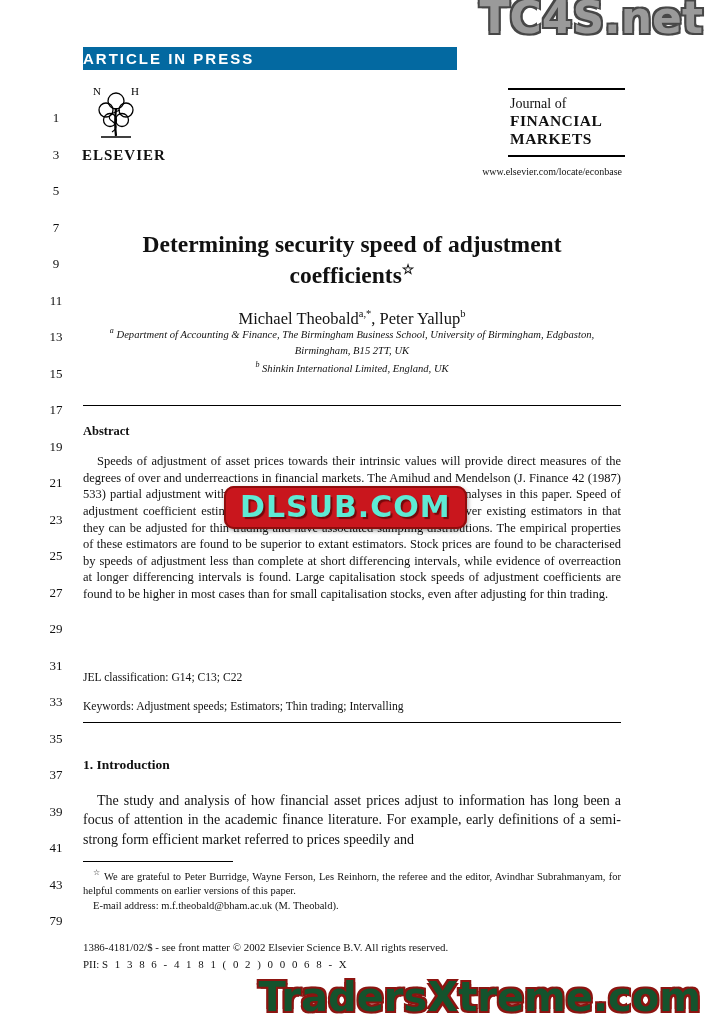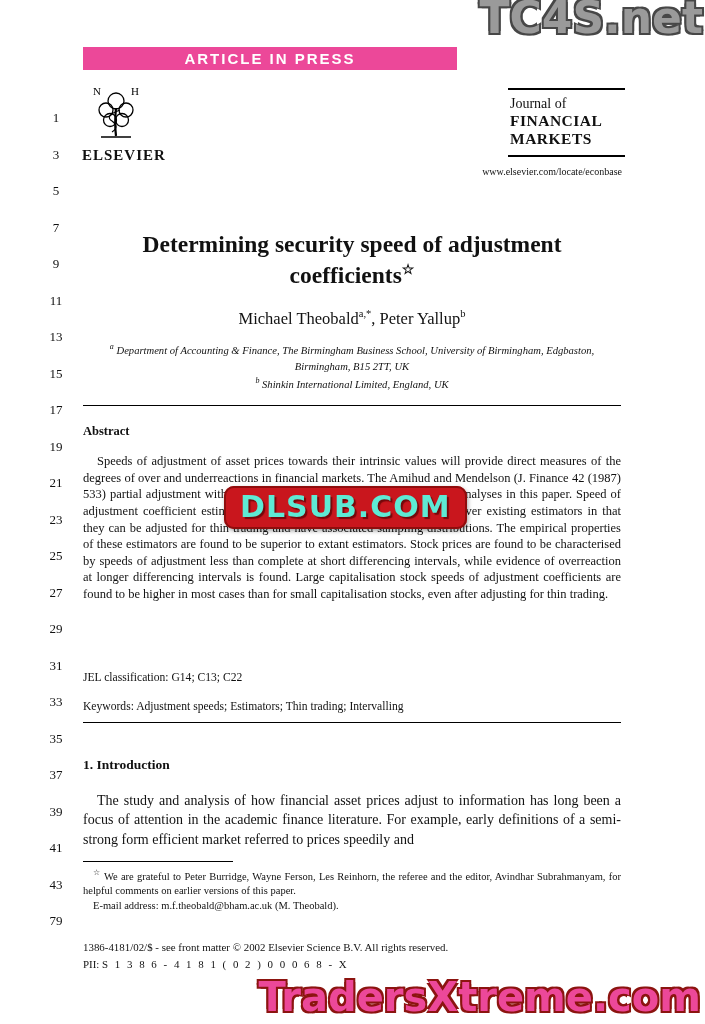--- a/index.html
+++ b/index.html
@@ -20,28 +20,28 @@
     position:absolute; left:224px; top:486px; z-index:5;
     background:#c9161d; border-radius:10px; padding:3px 16px 5px;
     font-family:"DejaVu Sans", sans-serif; font-weight:700; font-size:30px;
     color:#5eead4; letter-spacing:1px;
     text-shadow:2px 2px 1px rgba(70,0,0,0.65);
     box-shadow:inset 0 0 0 2px #8f0d0d, 1px 2px 4px rgba(0,0,0,0.35);
   }
   .wm-bottom {
     position:absolute; right:4px; bottom:4px; z-index:5;
     font-family:"DejaVu Sans", sans-serif; font-weight:700; font-size:40px;
-    color:#ec4899;
+    color:#14532d;
     text-shadow:-2px -2px 0 #8c1410, 2px -2px 0 #8c1410, -2px 2px 0 #8c1410, 2px 2px 0 #8c1410;
   }
 
   
   .banner {
     position:absolute; left:83px; top:47px; width:374px; height:23px;
-    background:#ec4899; color:#fff; display:flex; align-items:center; justify-content:center;
+    background:#0369a1; color:#fff; display:flex; align-items:center; justify-content:flex-start;
     font-family:"Liberation Sans", sans-serif; font-weight:700; font-size:15px; letter-spacing:2px;
   }
 
   
   .logo-block { position:absolute; left:82px; top:84px; width:68px; text-align:center; }
   .publisher { font-weight:700; font-size:15px; letter-spacing:1px; margin-top:1px; }
   .journal-line { position:absolute; left:205px; top:150px; font-size:11.5px; }
   .masthead {
     position:absolute; left:508px; top:88px; width:117px; text-align:left;
     border-top:2px solid #000; border-bottom:2px solid #000; padding:6px 2px 7px;
@@ -52,21 +52,21 @@
 
   
   .line-numbers { position:absolute; left:42px; top:110px; width:28px; text-align:center; font-size:13px; }
   .line-no { display:block; height:36.5px; }
 
   
   .title { position:absolute; left:83px; top:229px; width:538px; text-align:center; font-size:23.5px; line-height:1.32; }
   .title sup { font-size:14px; }
   .authors { position:absolute; left:83px; top:308px; width:538px; text-align:center; font-size:16.5px; }
   .authors sup { font-size:10.5px; }
-  .affiliations { position:absolute; left:83px; top:341px; width:538px; text-align:center; font-style:italic; font-size:10.6px; line-height:1.55; }
+  .affiliations { position:absolute; left:83px; top:325px; width:538px; text-align:center; font-style:italic; font-size:10.6px; line-height:1.55; }
   .affiliations sup { font-size:8px; }
   .rule1 { position:absolute; left:83px; top:405px; width:538px; border-top:1px solid #000; }
   .abstract-head { position:absolute; left:83px; top:424px; font-weight:700; font-size:12.5px; }
   .abstract-body { position:absolute; left:83px; top:453px; width:538px; font-size:12.5px; line-height:1.33; text-align:justify; }
   .abstract-body .first { text-indent:14px; }
   .jel { position:absolute; left:83px; top:671px; font-size:11.6px; }
   .keywords { position:absolute; left:83px; top:700px; font-size:11.6px; }
   .ital { }
   .rule2 { position:absolute; left:83px; top:722px; width:538px; border-top:1px solid #000; }
   .section-head { position:absolute; left:83px; top:757px; font-weight:700; font-size:13.5px; }

